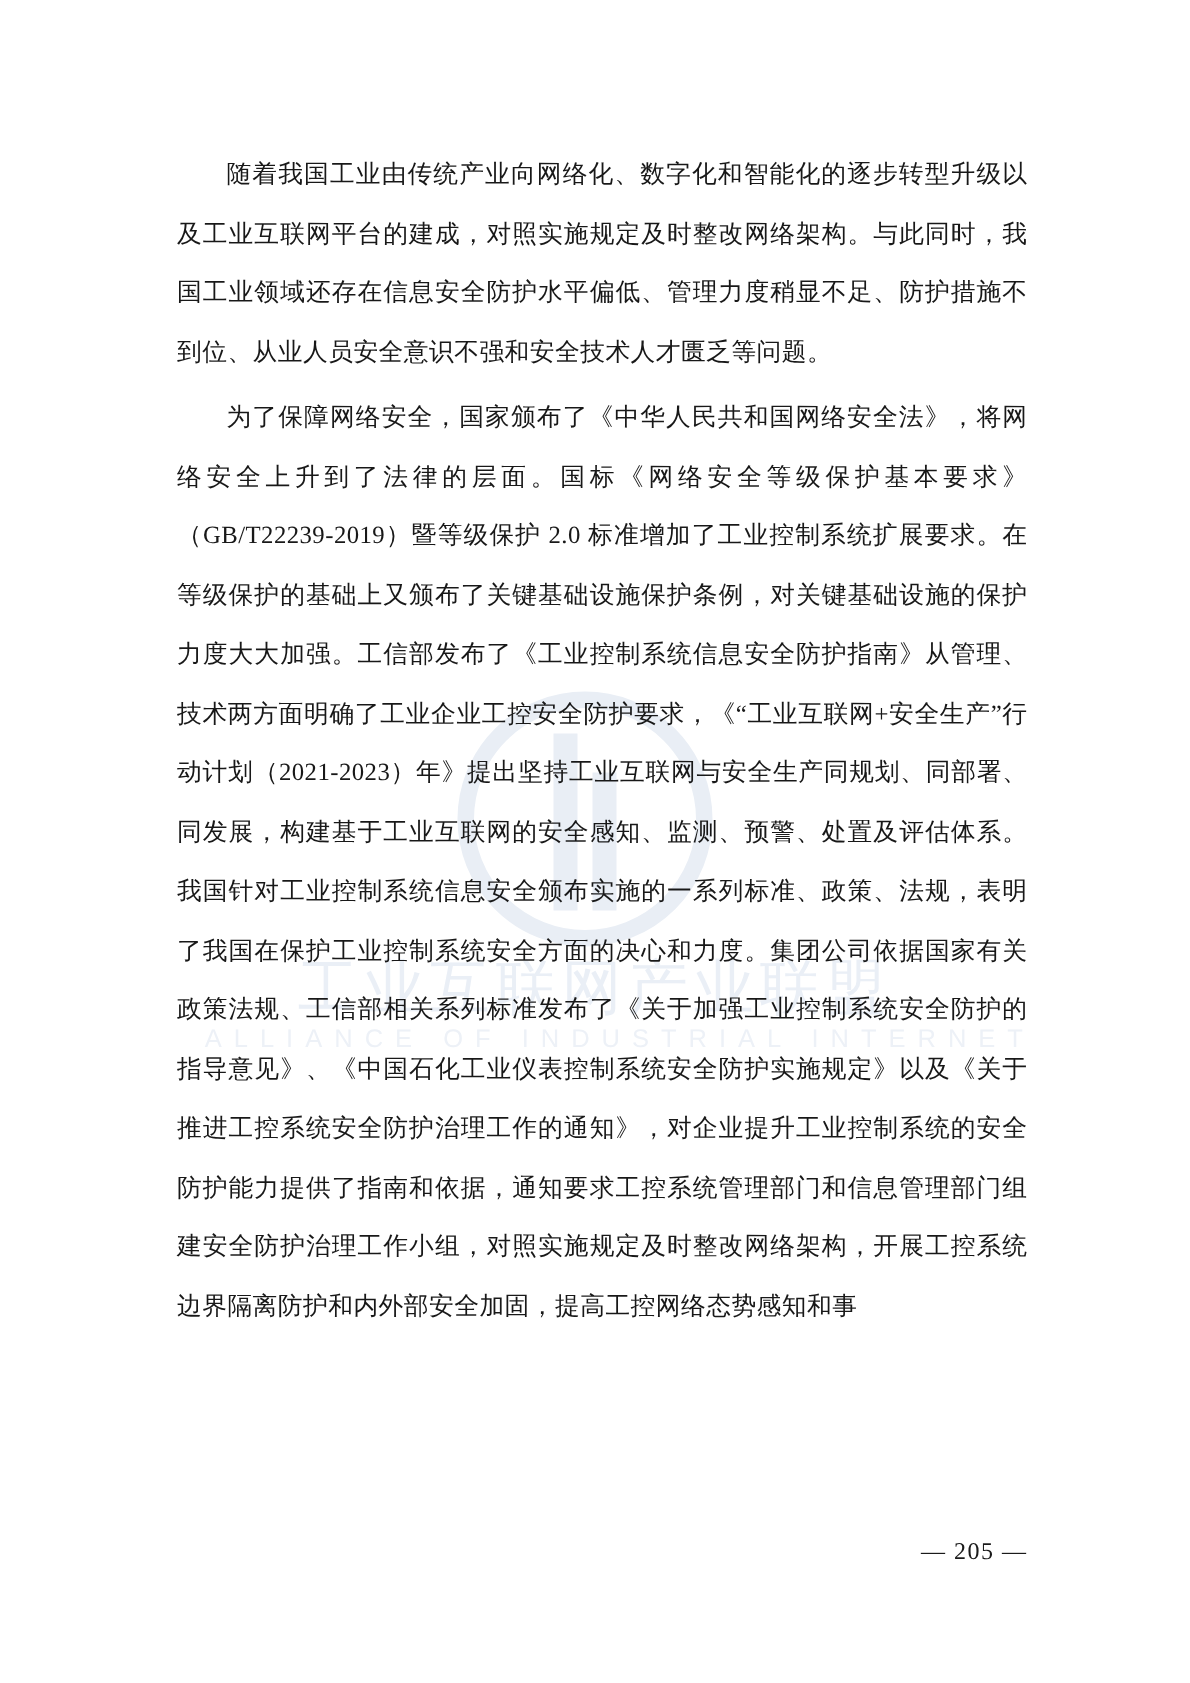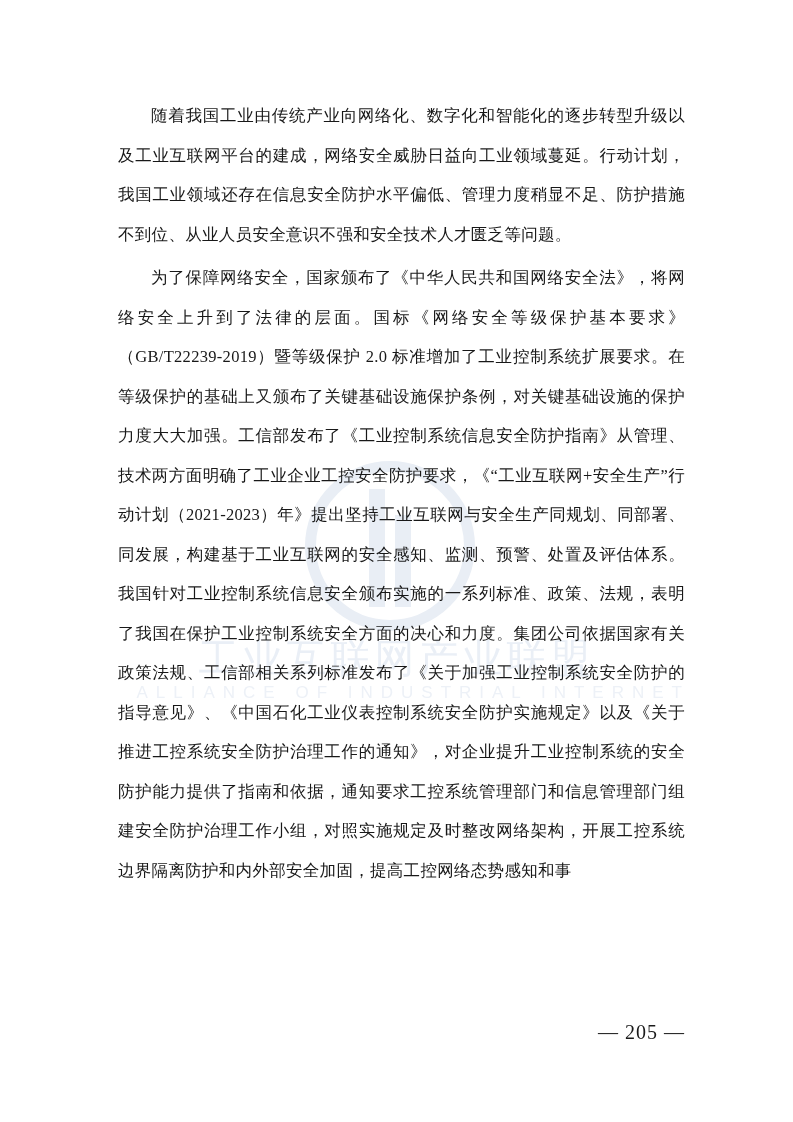--- a/index.html
+++ b/index.html
@@ -86,21 +86,21 @@
     color: #181818;
     text-align: justify;
     text-justify: inter-ideograph;
     letter-spacing: 0.3px;
     font-family: "Liberation Serif", "DejaVu Serif", serif;
   }
   .footer {
     position: absolute;
     right: 108px;
     bottom: 78px;
-    font-size: 20px;
+    font-size: 16px;
     color: #1a1a1a;
     letter-spacing: 1px;
     font-family: "Liberation Serif", "DejaVu Serif", serif;
     z-index: 1;
   }
 </style>
 </head>
 <body>
 
 <div class="page">
@@ -109,19 +109,19 @@
     <div class="watermark-inner">
       <div class="wm-ring"></div>
       <div class="wm-bar wm-bar1"></div>
       <div class="wm-bar wm-bar2"></div>
       <div class="wm-text">工业互联网产业联盟</div>
       <div class="wm-text2">ALLIANCE OF INDUSTRIAL INTERNET</div>
     </div>
   </div>
 
   <div class="content">
-    <p class="para">随着我国工业由传统产业向网络化、数字化和智能化的逐步转型升级以及工业互联网平台的建成，网络安全威胁日益向工业领域蔓延。行动计划，我国工业领域还存在信息安全防护水平偏低、管理力度稍显不足、防护措施不到位、从业人员安全意识不强和安全技术人才匮乏等问题。</p>
+    <p class="para">随着我国工业由传统产业向网络化、数字化和智能化的逐步转型升级以及工业互联网平台的建成，对照实施规定及时整改网络架构。与此同时，我国工业领域还存在信息安全防护水平偏低、管理力度稍显不足、防护措施不到位、从业人员安全意识不强和安全技术人才匮乏等问题。</p>
     <p class="para">为了保障网络安全，国家颁布了《中华人民共和国网络安全法》，将网络安全上升到了法律的层面。国标《网络安全等级保护基本要求》（GB/T22239-2019）暨等级保护 2.0 标准增加了工业控制系统扩展要求。在等级保护的基础上又颁布了关键基础设施保护条例，对关键基础设施的保护力度大大加强。工信部发布了《工业控制系统信息安全防护指南》从管理、技术两方面明确了工业企业工控安全防护要求，《“工业互联网+安全生产”行动计划（2021-2023）年》提出坚持工业互联网与安全生产同规划、同部署、同发展，构建基于工业互联网的安全感知、监测、预警、处置及评估体系。我国针对工业控制系统信息安全颁布实施的一系列标准、政策、法规，表明了我国在保护工业控制系统安全方面的决心和力度。集团公司依据国家有关政策法规、工信部相关系列标准发布了《关于加强工业控制系统安全防护的指导意见》、《中国石化工业仪表控制系统安全防护实施规定》以及《关于推进工控系统安全防护治理工作的通知》，对企业提升工业控制系统的安全防护能力提供了指南和依据，通知要求工控系统管理部门和信息管理部门组建安全防护治理工作小组，对照实施规定及时整改网络架构，开展工控系统边界隔离防护和内外部安全加固，提高工控网络态势感知和事</p>
   </div>
 
   <div class="footer">— 205 —</div>
 
 </div>
 
 </body></html>

